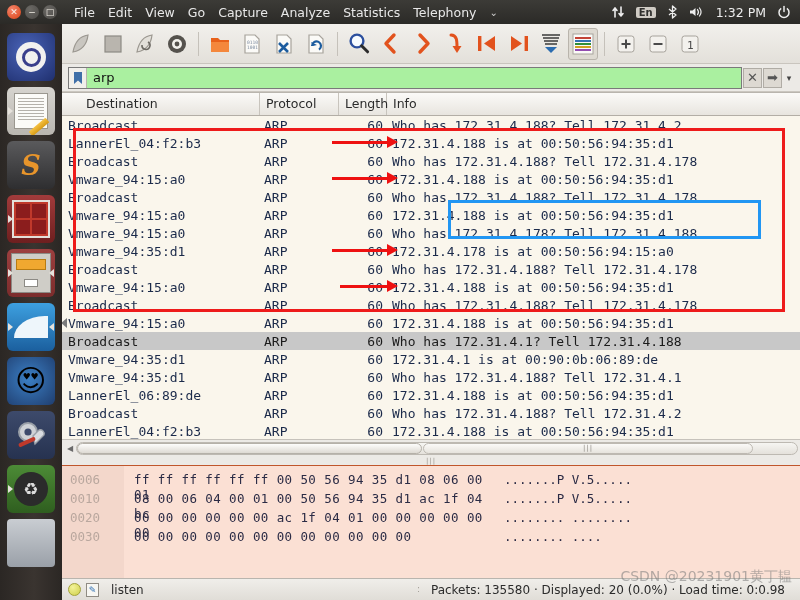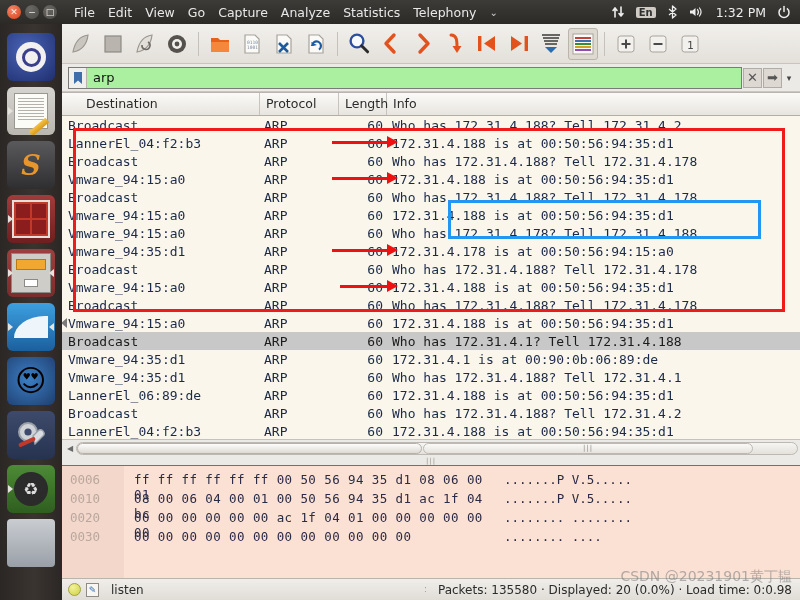--- a/index.html
+++ b/index.html
@@ -178,21 +178,21 @@
       border-top:1px solid #b9b5ae; display:flex; align-items:center;
       font-size:12px; color:#2b2b2b; padding:0 6px; }
   .stled { width:13px;height:13px;border-radius:50%;
       background:radial-gradient(circle at 35% 30%,#f3f39a,#cfcf4a);
       border:1px solid #a3a33a; }
   .stdoc { width:13px;height:14px;background:#f7f6f2;border:1px solid #8f8b84;
       margin-left:5px; position:relative; color:#2b6cb0; font-size:9px;
       display:flex;align-items:center;justify-content:center; }
   #stlabel { margin-left:12px; }
   .stgrip { margin-left:auto; color:#9a968f; font-size:8px; letter-spacing:1px; }
-  #ststats { margin-left:10px; margin-right:2px; }
+  #ststats { margin-left:10px; margin-right:9px; }
 
   
   #watermark { position:absolute; right:8px; bottom:14px;
       font-size:14px; color:rgba(120,120,120,0.55);
       font-family:"DejaVu Sans", sans-serif; pointer-events:none;
       white-space:nowrap; }
   .leftnub { position:absolute; left:-1px; width:0;height:0;
       border-top:5px solid transparent;border-bottom:5px solid transparent;
       border-right:6px solid #7a7a7a; }
 </style>

